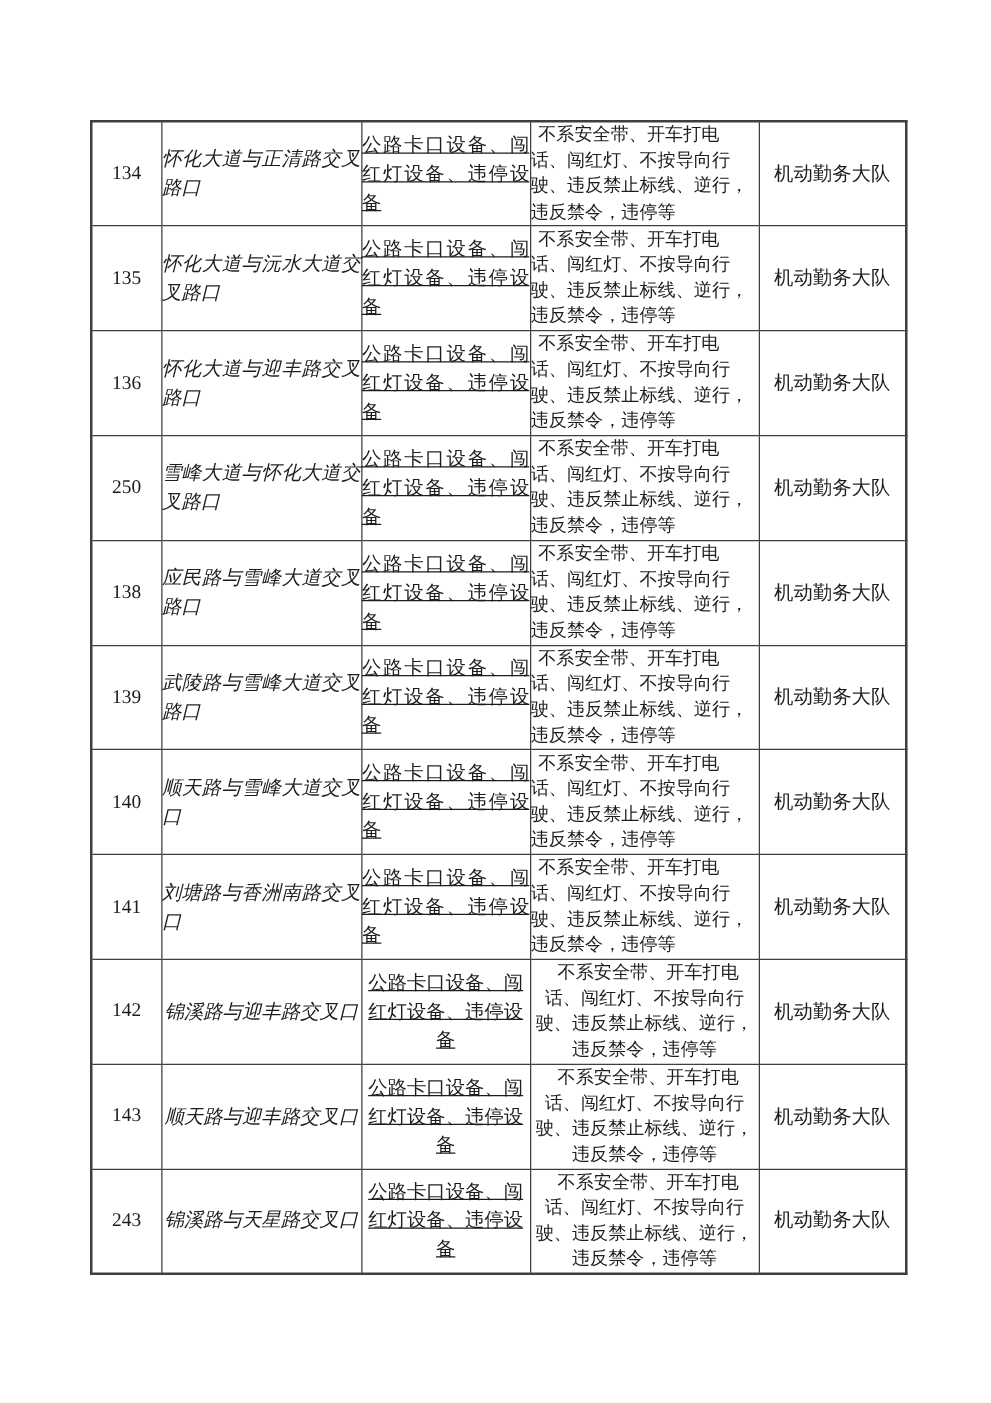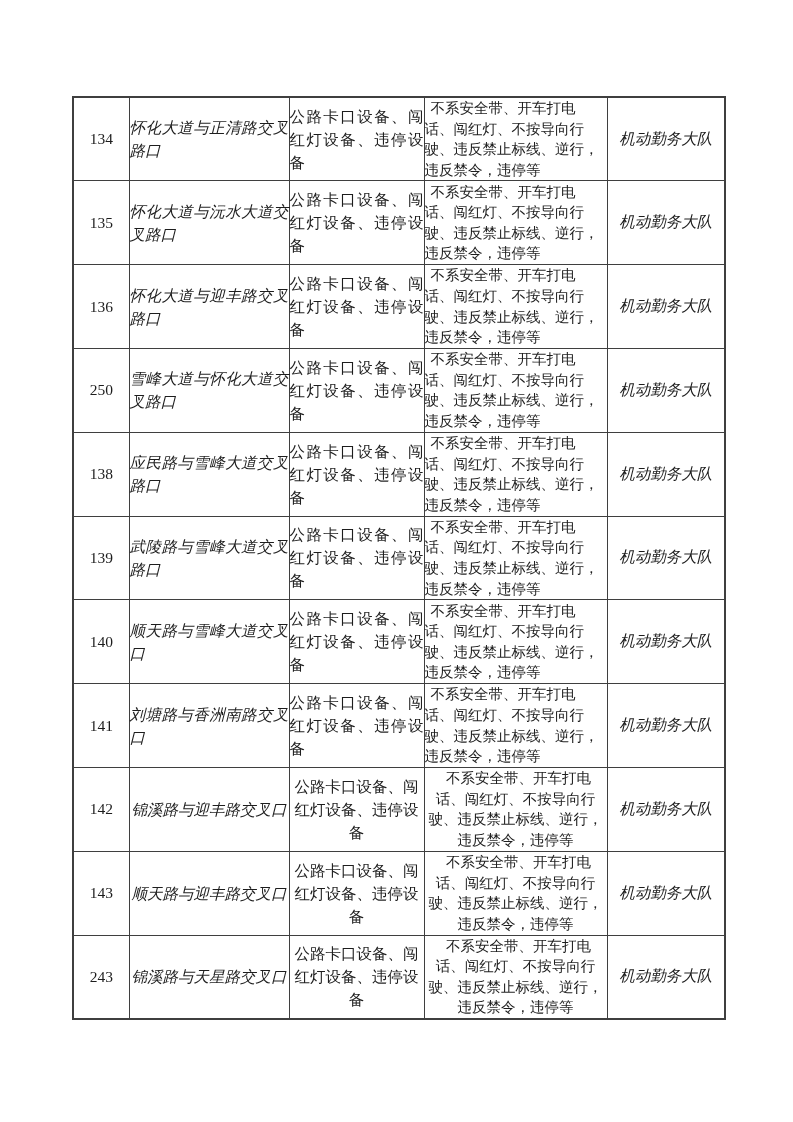--- a/index.html
+++ b/index.html
@@ -40,33 +40,33 @@
   .c-loc {
     font-size: 15.5px;
     line-height: 23px;
     padding: 0 10px;
     font-style: italic;
   }
   .c-eq {
     font-size: 15.5px;
     line-height: 23px;
     padding: 0 2px;
+    text-decoration: underline;
   }
   .c-vi {
     font-size: 14.5px;
     line-height: 20.6px;
     white-space: pre;
     text-indent: 6px;
     padding: 0 2px;
     margin-top: 27px;
   }
   .c-un {
     text-align: center;
     font-size: 15.5px;
-    font-style: italic;
   }
   tr.j .c-loc, tr.j .c-eq { text-align: justify; }
   tr.j .c-vi { text-align: left; }
   tr.c .c-loc, tr.c .c-eq, tr.c .c-vi { text-align: center; }
 </style>
 </head>
 <body>
 
 <div class="page">
   <table class="doc-table">

